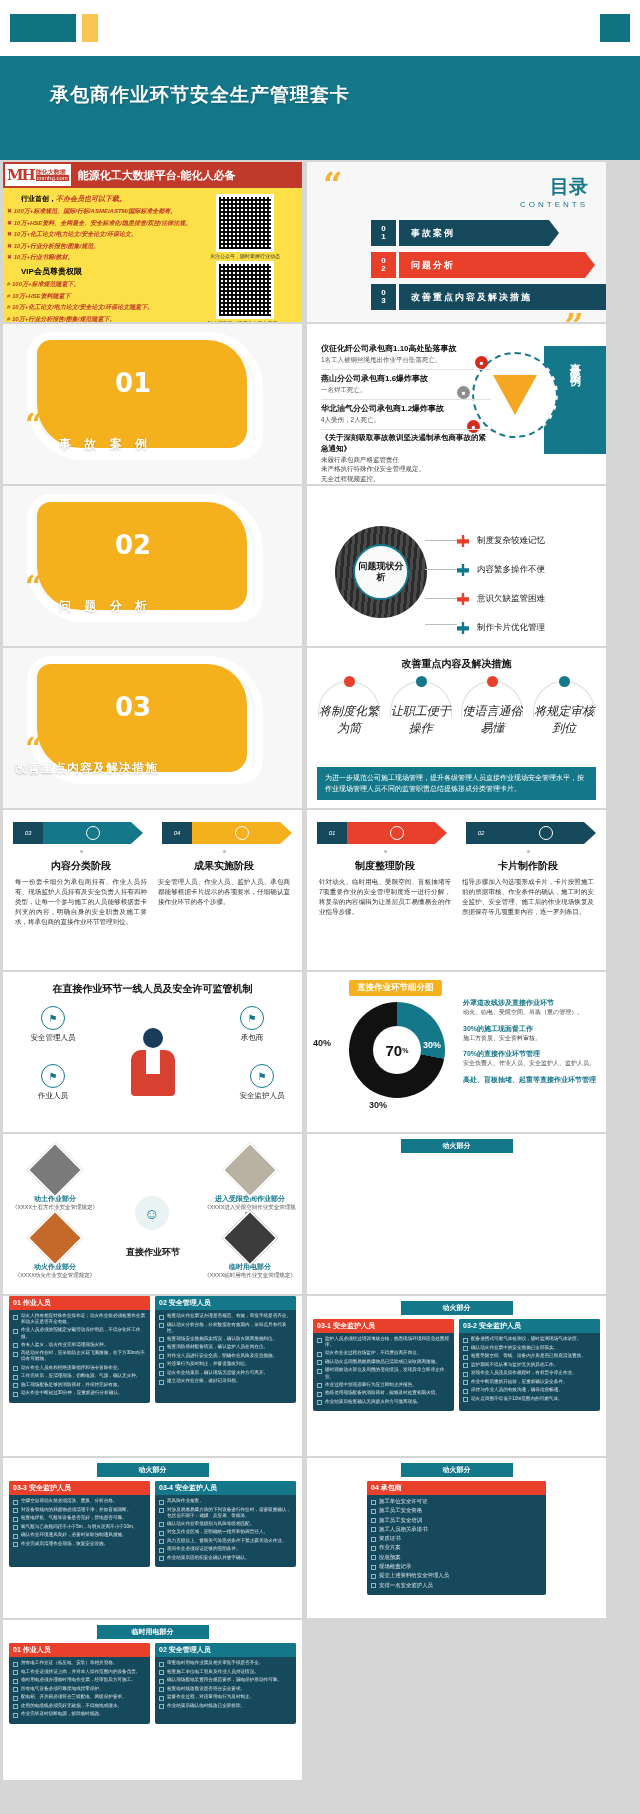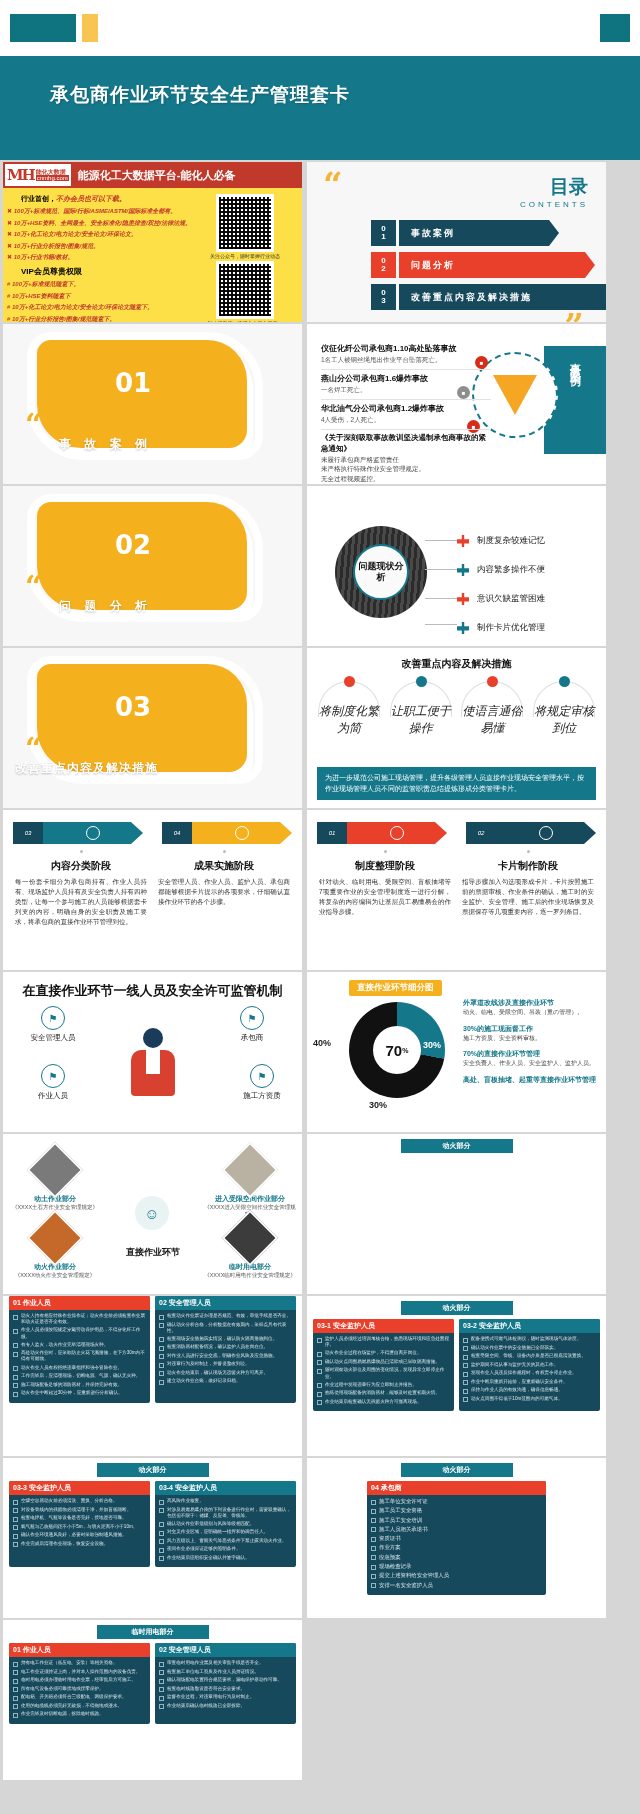--- a/index.html
+++ b/index.html
@@ -130,21 +130,21 @@
   .stg-b { flex:1; height:22px; display:flex; align-items:center; justify-content:center;
            clip-path: polygon(0 0, calc(100% - 12px) 0, 100% 50%, calc(100% - 12px) 100%, 0 100%); }
   .stg-ico { width:14px;height:14px;border-radius:50%;border:1.5px solid #fff; }
   .stage-body { display:flex; justify-content:space-between; padding:6px 12px 0; }
   .stg-col { width:132px; }
   .stg-dot { width:3px;height:3px;border-radius:50%;background:#bbb;margin:0 auto 6px;}
   .stg-h { text-align:center; font-size:10px; font-weight:bold; color:#111; margin-bottom:4px;}
   .stg-p { font-size:6.5px; color:#333; line-height:1.55; text-align:justify; }
 
   
-  .mech-title { text-align:center; font-size:13px; font-weight:bold; color:#111; margin-top:10px; }
+  .mech-title { text-align:center; font-size:10px; font-weight:bold; color:#111; margin-top:10px; }
   .mech-wrap { position:absolute; left:0; right:0; top:30px; height:120px; }
   .mech-node { position:absolute; text-align:center; width:72px; }
   .mech-circ { width:24px;height:24px;border-radius:50%;border:1.5px solid #14778a;margin:0 auto 3px;
                display:flex;align-items:center;justify-content:center;color:#14778a;font-size:10px;}
   .mech-lb { font-size:7.5px; color:#222; }
   .person { position:absolute; left:128px; top:26px; width:44px; height:76px; }
   .p-head { width:20px;height:20px;border-radius:50%;background:#1b3b5b;margin:0 auto;}
   .p-body { width:44px;height:46px;background:#d8412f;border-radius:10px 10px 4px 4px;margin-top:2px;position:relative;}
   .p-shirt{ position:absolute; left:15px; top:0; width:14px; height:24px; background:#fff;}
 
@@ -452,21 +452,21 @@
         <div class="mech-node" style="right:14px; top:4px;">
           <div class="mech-circ">⚑</div>
           <div class="mech-lb">承包商</div>
         </div>
         <div class="mech-node" style="left:14px; top:62px;">
           <div class="mech-circ">⚑</div>
           <div class="mech-lb">作业人员</div>
         </div>
         <div class="mech-node" style="right:4px; top:62px;">
           <div class="mech-circ">⚑</div>
-          <div class="mech-lb">施工方资质</div>
+          <div class="mech-lb">安全监护人员</div>
         </div>
         <div class="person">
           <div class="p-head"></div>
           <div class="p-body">
               <div class="p-shirt"></div>
             </div>
         </div>
       </div>
     </div>
 

